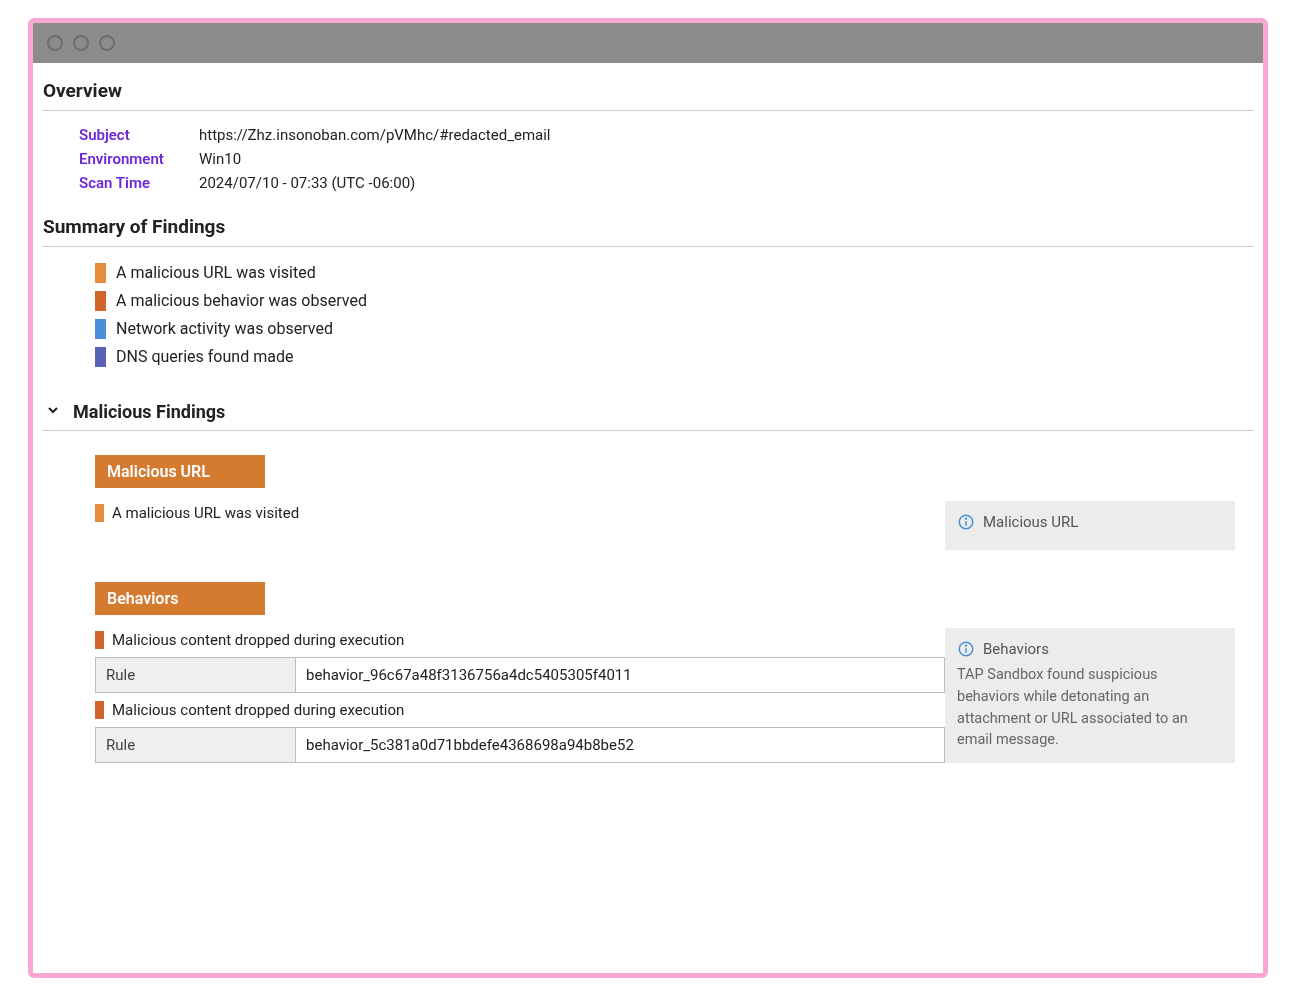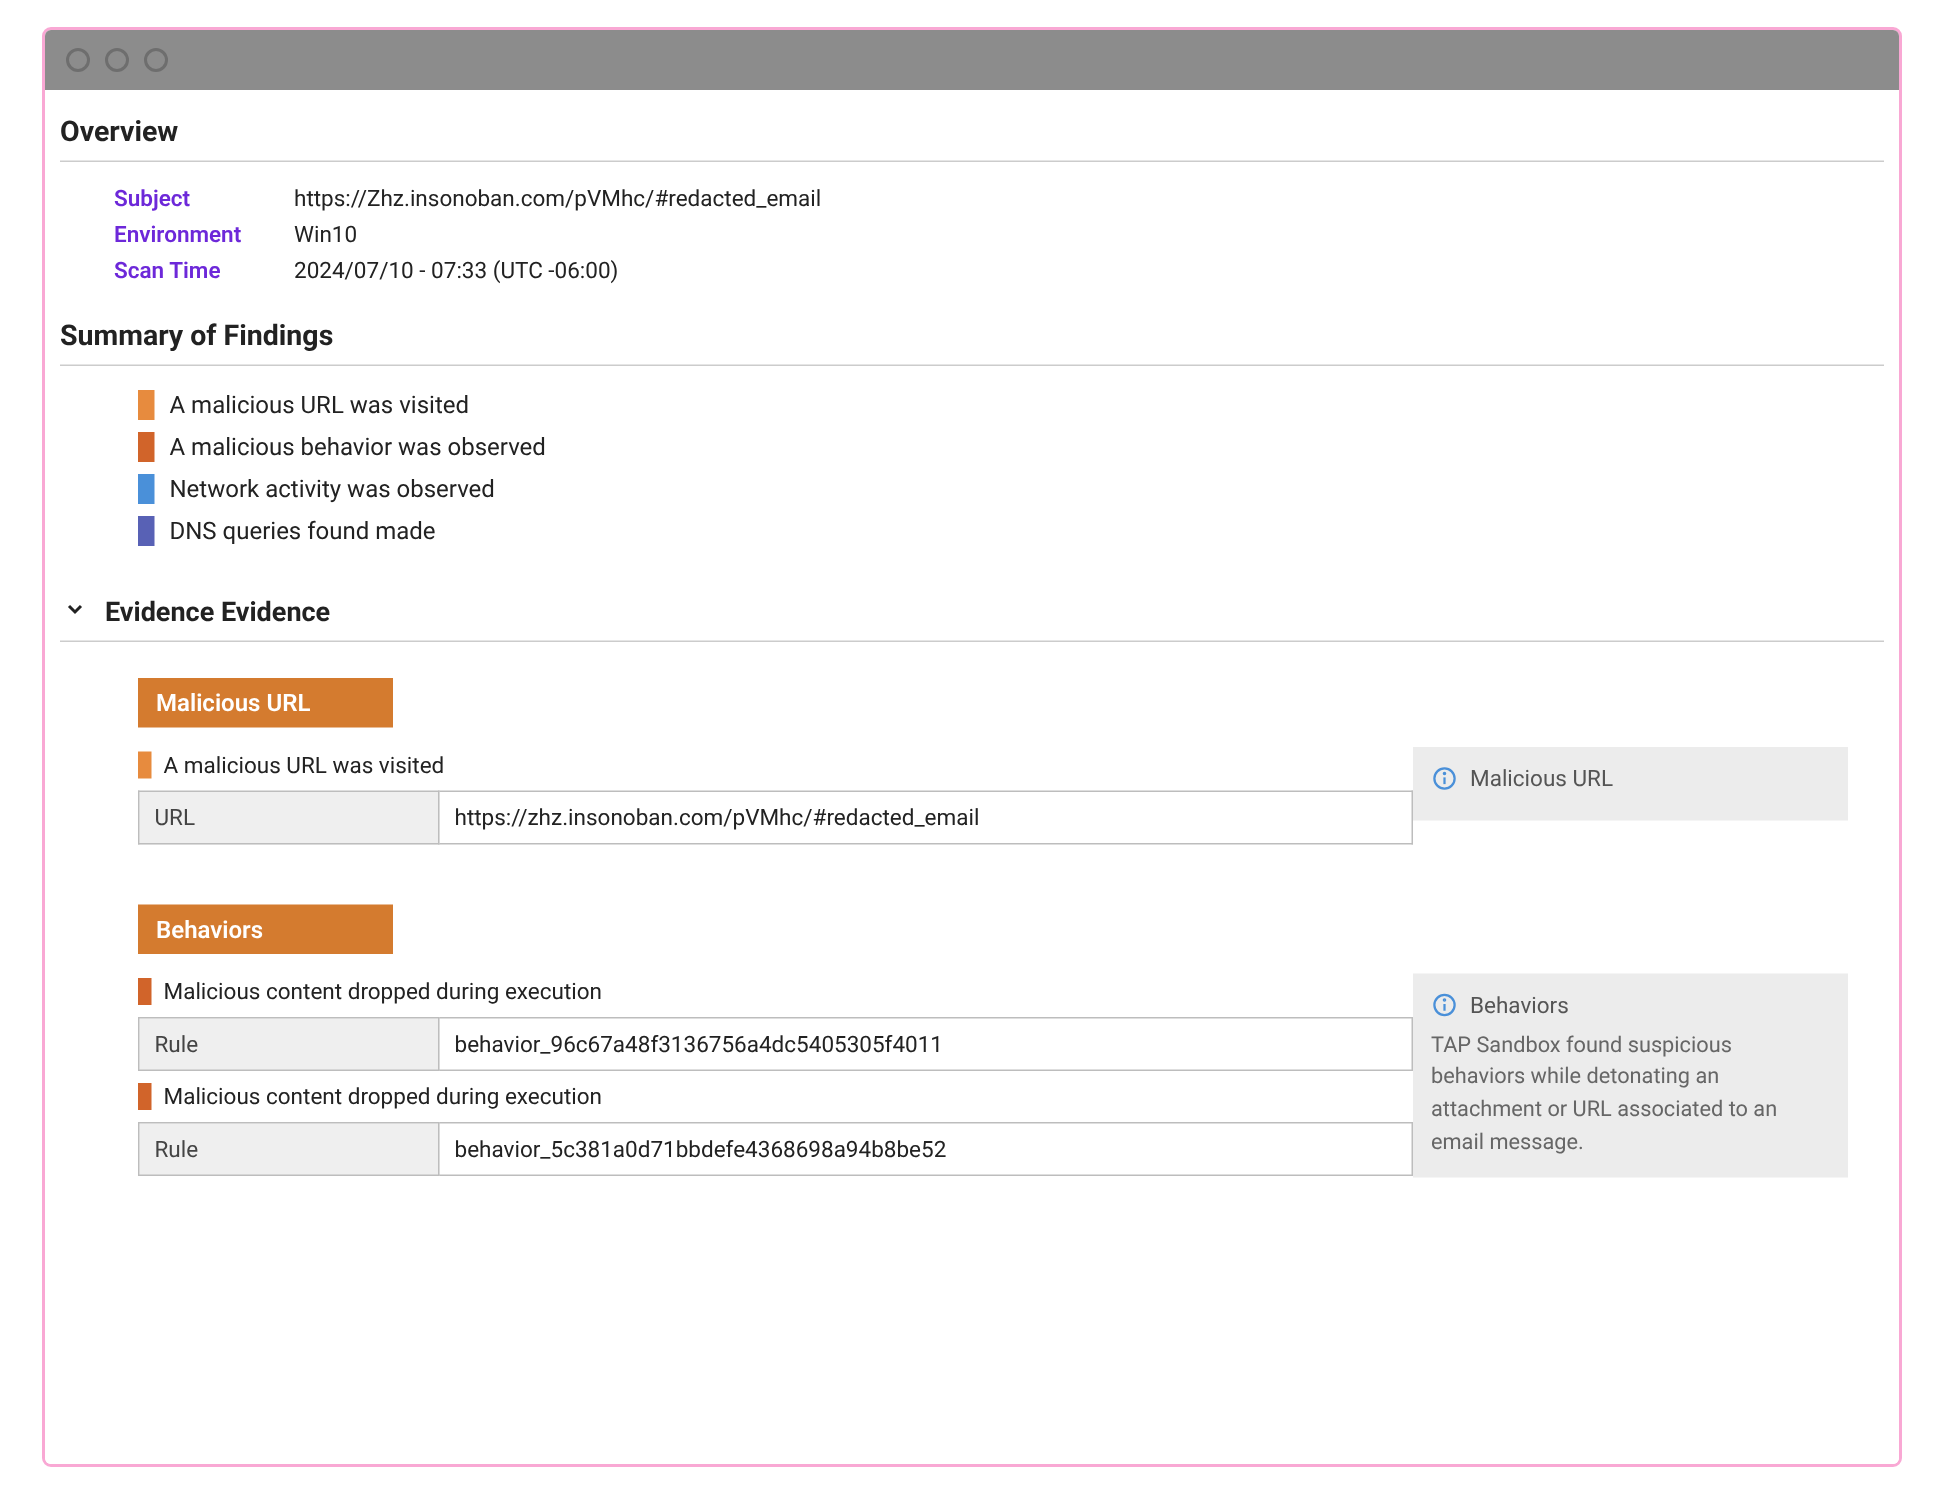--- a/index.html
+++ b/index.html
@@ -7,21 +7,21 @@
   body {
     font-family: -apple-system, BlinkMacSystemFont, "Segoe UI", Roboto, Helvetica, Arial, sans-serif;
     background: #fff;
     color: #222;
     font-size: 15px;
   }
   .window {
     width: 1240px;
     height: 960px;
     margin: 18px auto;
-    border: 2px solid #f9a8d4;
+    border: 5px solid #f9a8d4;
     border-radius: 6px;
     overflow: hidden;
     display: flex;
     flex-direction: column;
     justify-content: center;
   }
   .titlebar {
     height: 40px;
     background: #8c8c8c;
     display: flex;
@@ -164,41 +164,33 @@
         <span>DNS queries found made</span>
       </div>
     </div>
 
     <div class="collapsible-header">
       <span class="chevron-down-icon">
         <svg viewBox="0 0 24 24" fill="none" stroke="#222" stroke-width="3">
             <polyline points="6 9 12 15 18 9"></polyline>
           </svg>
       </span>
-      <span>Evidence Evidence</span>
+      <span>Malicious Findings</span>
     </div>
     <hr class="hr">
 
     <div class="evidence-body">
 
       <div class="evidence-group">
         <div class="evidence-main">
           <div class="badge">Malicious URL</div>
           <div class="event-line">
             <span class="swatch" style="background: rgb(231, 139, 62);"></span>
             <span>A malicious URL was visited</span>
           </div>
-          <table class="detail-table">
-            <tbody>
-                <tr>
-              <td class="k">URL</td>
-              <td>https://zhz.insonoban.com/pVMhc/#redacted_email</td>
-            </tr>
-          </tbody>
-            </table>
         </div>
         <div class="infobox">
           <div class="ib-header">
             <span class="info-icon">
               <svg viewBox="0 0 24 24" fill="none" stroke="#4a90d9" stroke-width="2">
                   <circle cx="12" cy="12" r="9"></circle>
                   <line x1="12" y1="11" x2="12" y2="17"></line>
                   <circle cx="12" cy="7.5" r="0.6" fill="#4a90d9"></circle>
                 </svg>
             </span>

